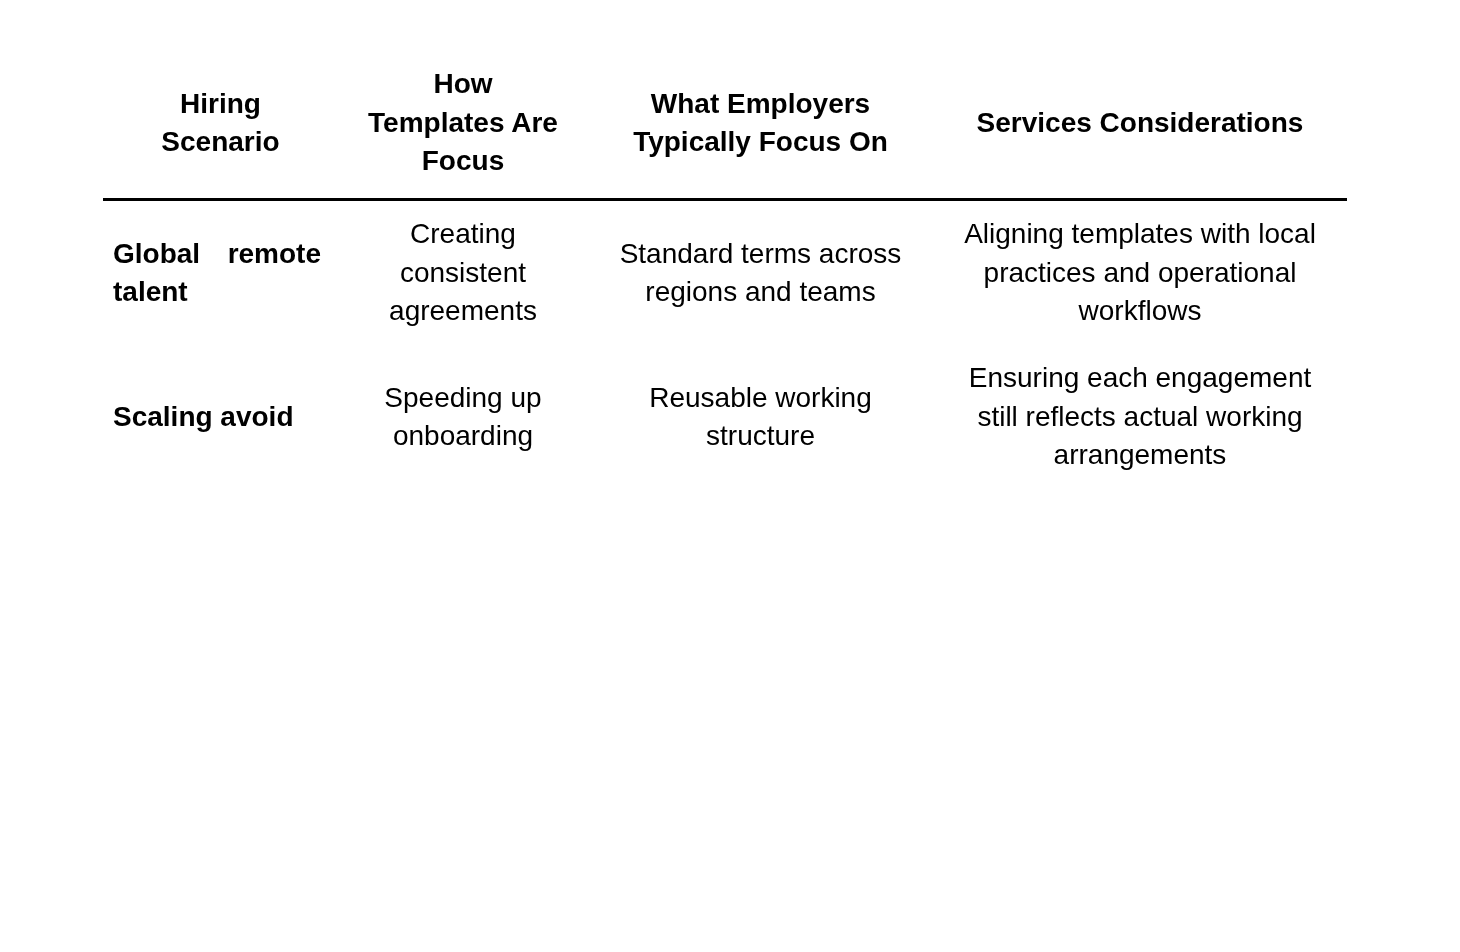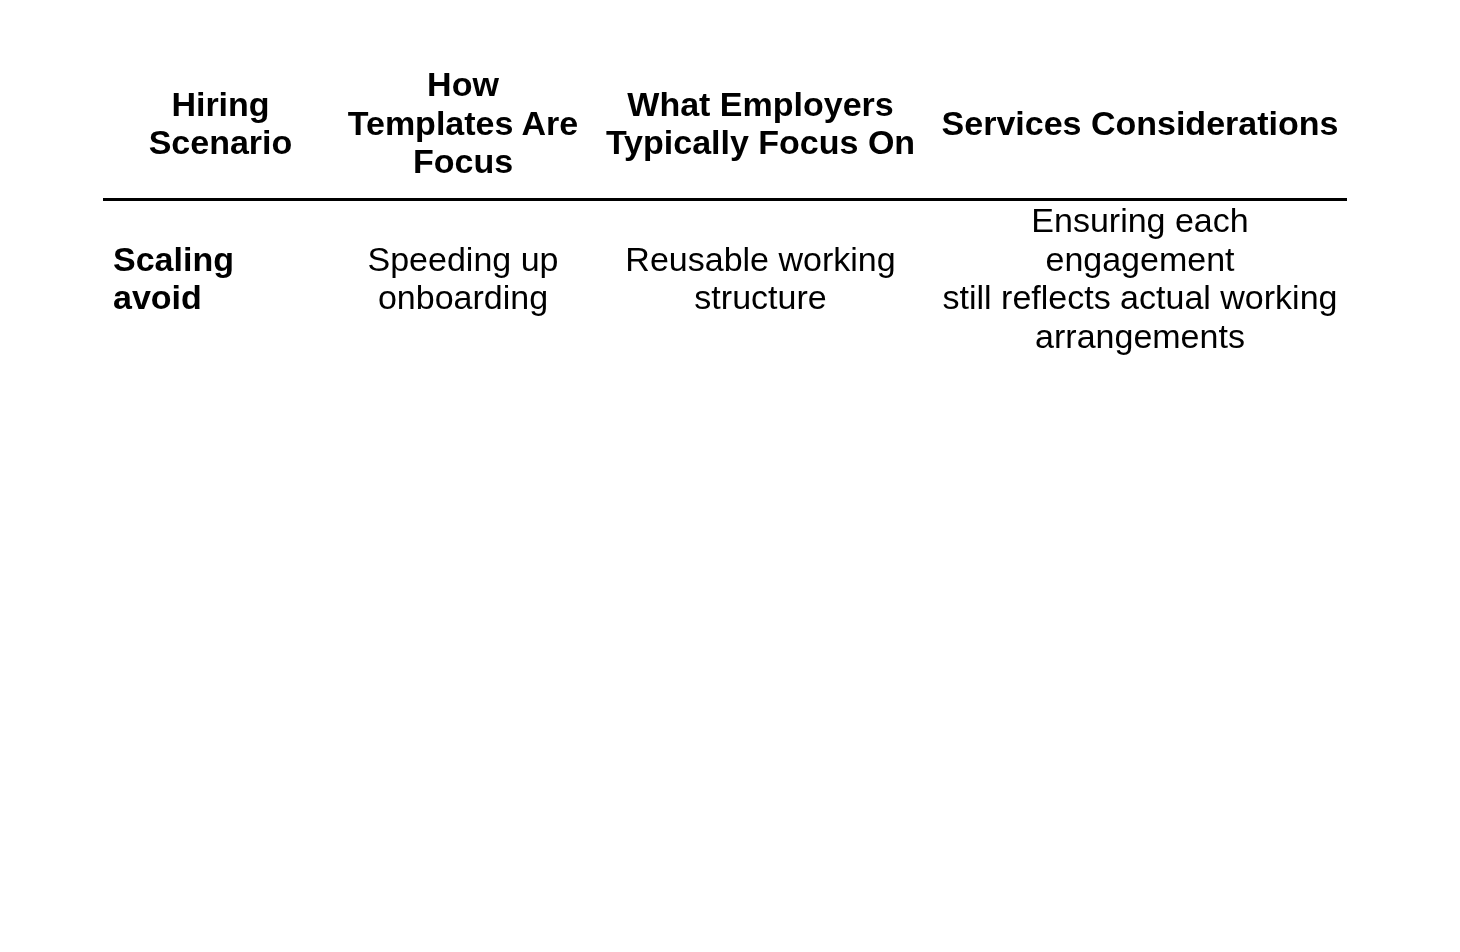--- a/index.html
+++ b/index.html
@@ -12,21 +12,21 @@
     background: #ffffff;
     font-family: "Liberation Sans", sans-serif;
     color: #000000;
     overflow: hidden;
   }
   table.doc-table {
     border-collapse: collapse;
     table-layout: fixed;
     width: 1244px;
     margin: 48px 0 0 103px;
-    font-size: 34px;
+    font-size: 28px;
     line-height: 38.5px;
   }
   col.c1 { width: 235px; }
   col.c2 { width: 250px; }
   col.c3 { width: 345px; }
   col.c4 { width: 414px; }
 
   thead th {
     height: 150px;
     vertical-align: middle;
@@ -69,20 +69,31 @@
       <th style="border-bottom-color: rgb(0, 0, 0);">How
 Templates Are
 Focus</th>
       <th style="border-bottom-color: rgb(0, 0, 0);">What Employers
 Typically Focus On</th>
       <th style="border-bottom-color: rgb(0, 0, 0);">Services Considerations</th>
     </tr>
   </thead>
   <tbody>
     <tr>
+      <td class="scenario">Global remote talent</td>
+      <td class="centered">Creating
+consistent
+agreements</td>
+      <td class="centered">Standard terms across
+regions and teams</td>
+      <td class="centered">Aligning templates with local
+practices and operational
+workflows</td>
+    </tr>
+    <tr>
       <td class="scenario">Scaling avoid</td>
       <td class="centered">Speeding up
 onboarding</td>
       <td class="centered">Reusable working
 structure</td>
       <td class="centered">Ensuring each engagement
 still reflects actual working
 arrangements</td>
     </tr>
   </tbody>

